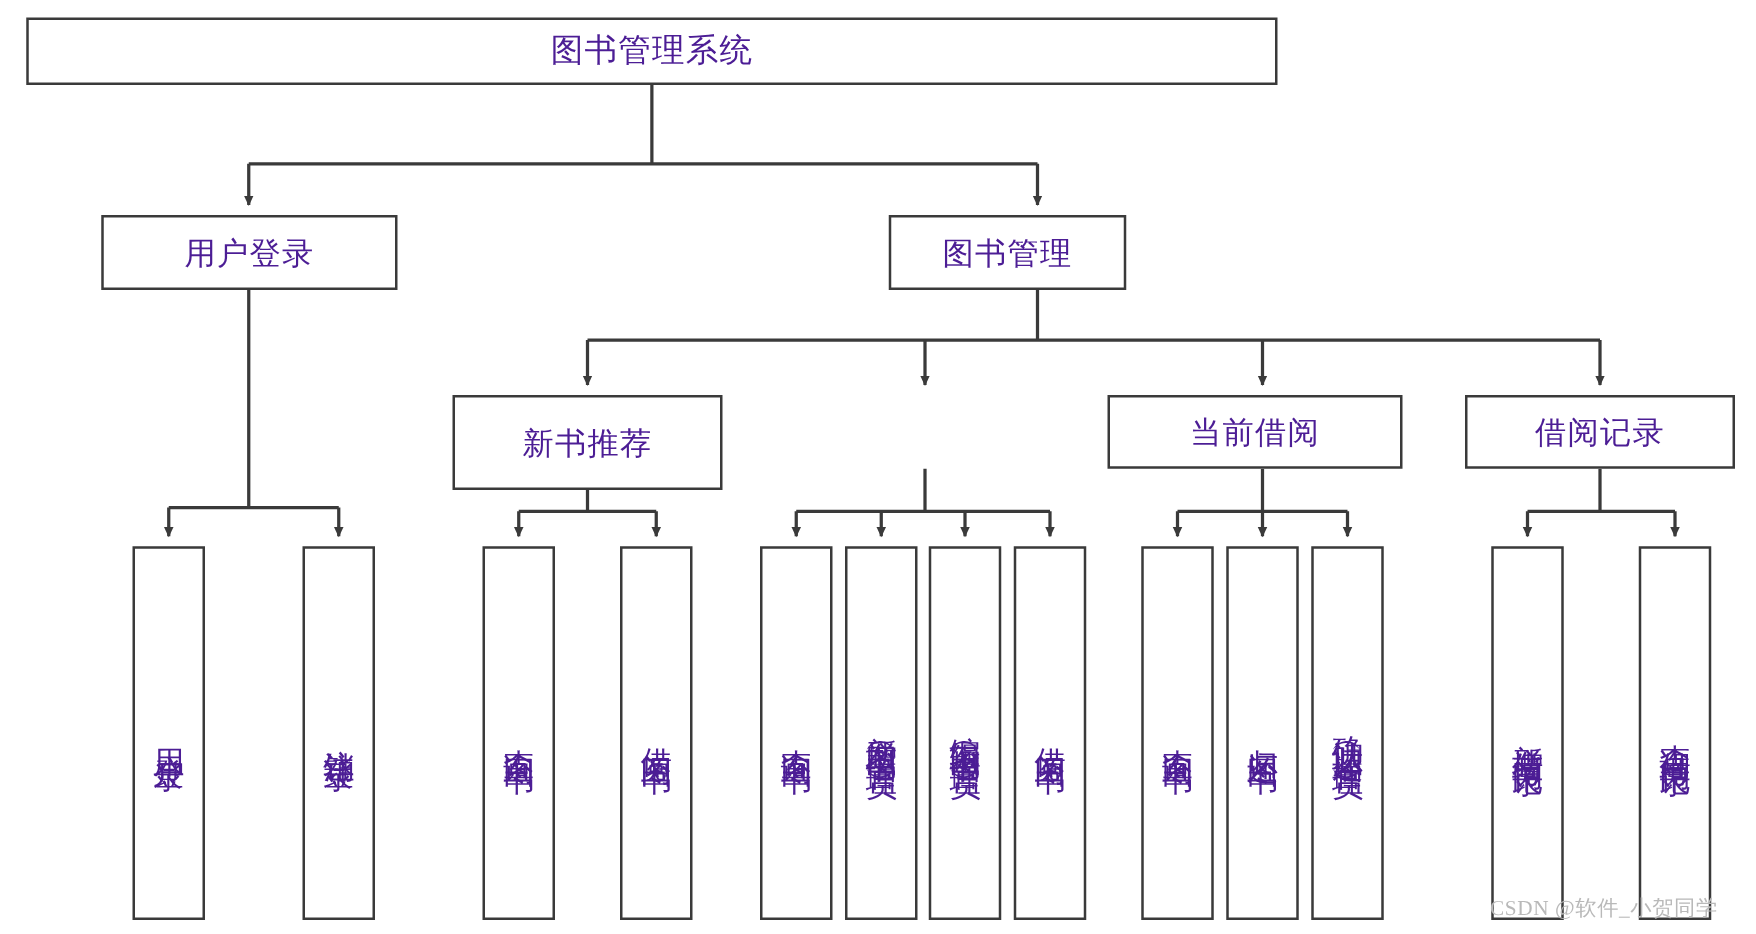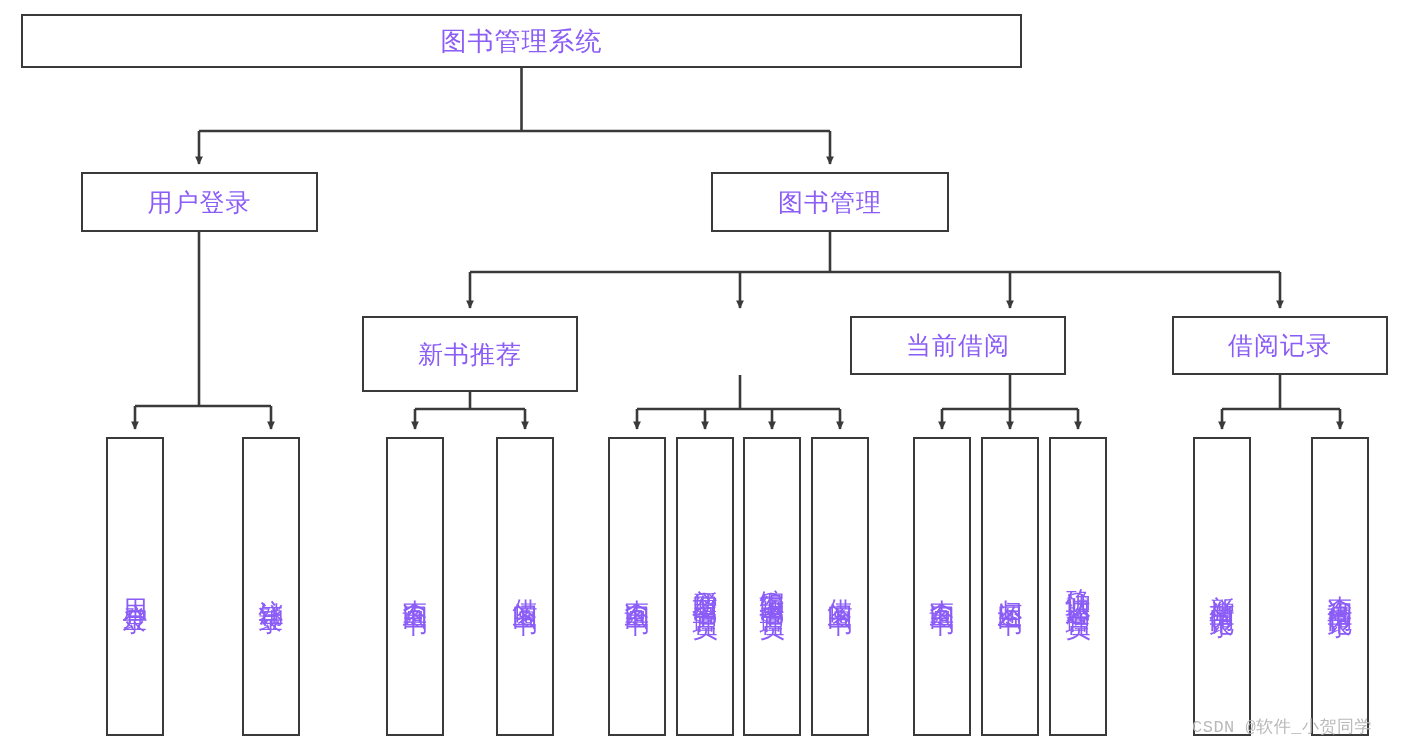--- a/index.html
+++ b/index.html
@@ -26,21 +26,21 @@
     pointer-events: none;
   }
   .node {
     position: absolute;
     box-sizing: border-box;
     background: #ffffff;
     border: 2.5px solid #3a3a3a;
     display: flex;
     align-items: center;
     justify-content: center;
-    color: #8b5cf6;
+    color: #4c1d95;
   }
   .node .label {
     display: block;
     text-align: center;
     line-height: 1.0;
     white-space: nowrap;
   }
   .node.horizontal .label {
     font-size: 25px;
     letter-spacing: 1px;
@@ -59,21 +59,21 @@
   }
   #root-node .label {
     font-size: 26px;
   }
   .watermark {
     position: absolute;
     color: #b9b9b9;
     font-size: 17px;
     letter-spacing: 0.5px;
     white-space: nowrap;
-    font-family: Liberation Mono, monospace;
+    font-family: Liberation Serif, serif;
   }
 </style>
 </head>
 <body>
 
 <div id="canvas">
 
   <svg class="edges" viewBox="0 0 1405 747" xmlns="http://www.w3.org/2000/svg">
     <defs>
       <marker id="arrow" markerWidth="9" markerHeight="9" refX="4.3" refY="7.6" orient="0" markerUnits="userSpaceOnUse">
@@ -127,28 +127,28 @@
     </g>
   </svg>
 
   <div class="node horizontal" id="root-node" style="left:21px; top:14px; width:1001px; height:54px;">
     <span class="label">图书管理系统</span>
   </div>
 
   <div class="node horizontal" style="left:81px; top:172px; width:237px; height:60px;">
     <span class="label">用户登录</span>
   </div>
-  <div class="node horizontal" style="left:711px; top:172px; width:238px; height:60px;">
+  <div class="node horizontal" style="left:711px; top:172px; width:190px; height:60px;">
     <span class="label">图书管理</span>
   </div>
 
   <div class="node horizontal" style="left:362px; top:316px; width:216px; height:76px;">
     <span class="label">新书推荐</span>
   </div>
-  <div class="node horizontal" style="left:850px; top:316px; width:216px; height:59px;">
+  <div class="node horizontal" style="left:886px; top:316px; width:236px; height:59px;">
     <span class="label">当前借阅</span>
   </div>
   <div class="node horizontal" style="left:1172px; top:316px; width:216px; height:59px;">
     <span class="label">借阅记录</span>
   </div>
 
   <div class="node vertical" style="left:106px; top:437px; width:58px; height:299px;">
     <span class="label">用户登录</span>
   </div>
   <div class="node vertical" style="left:242px; top:437px; width:58px; height:299px;">

